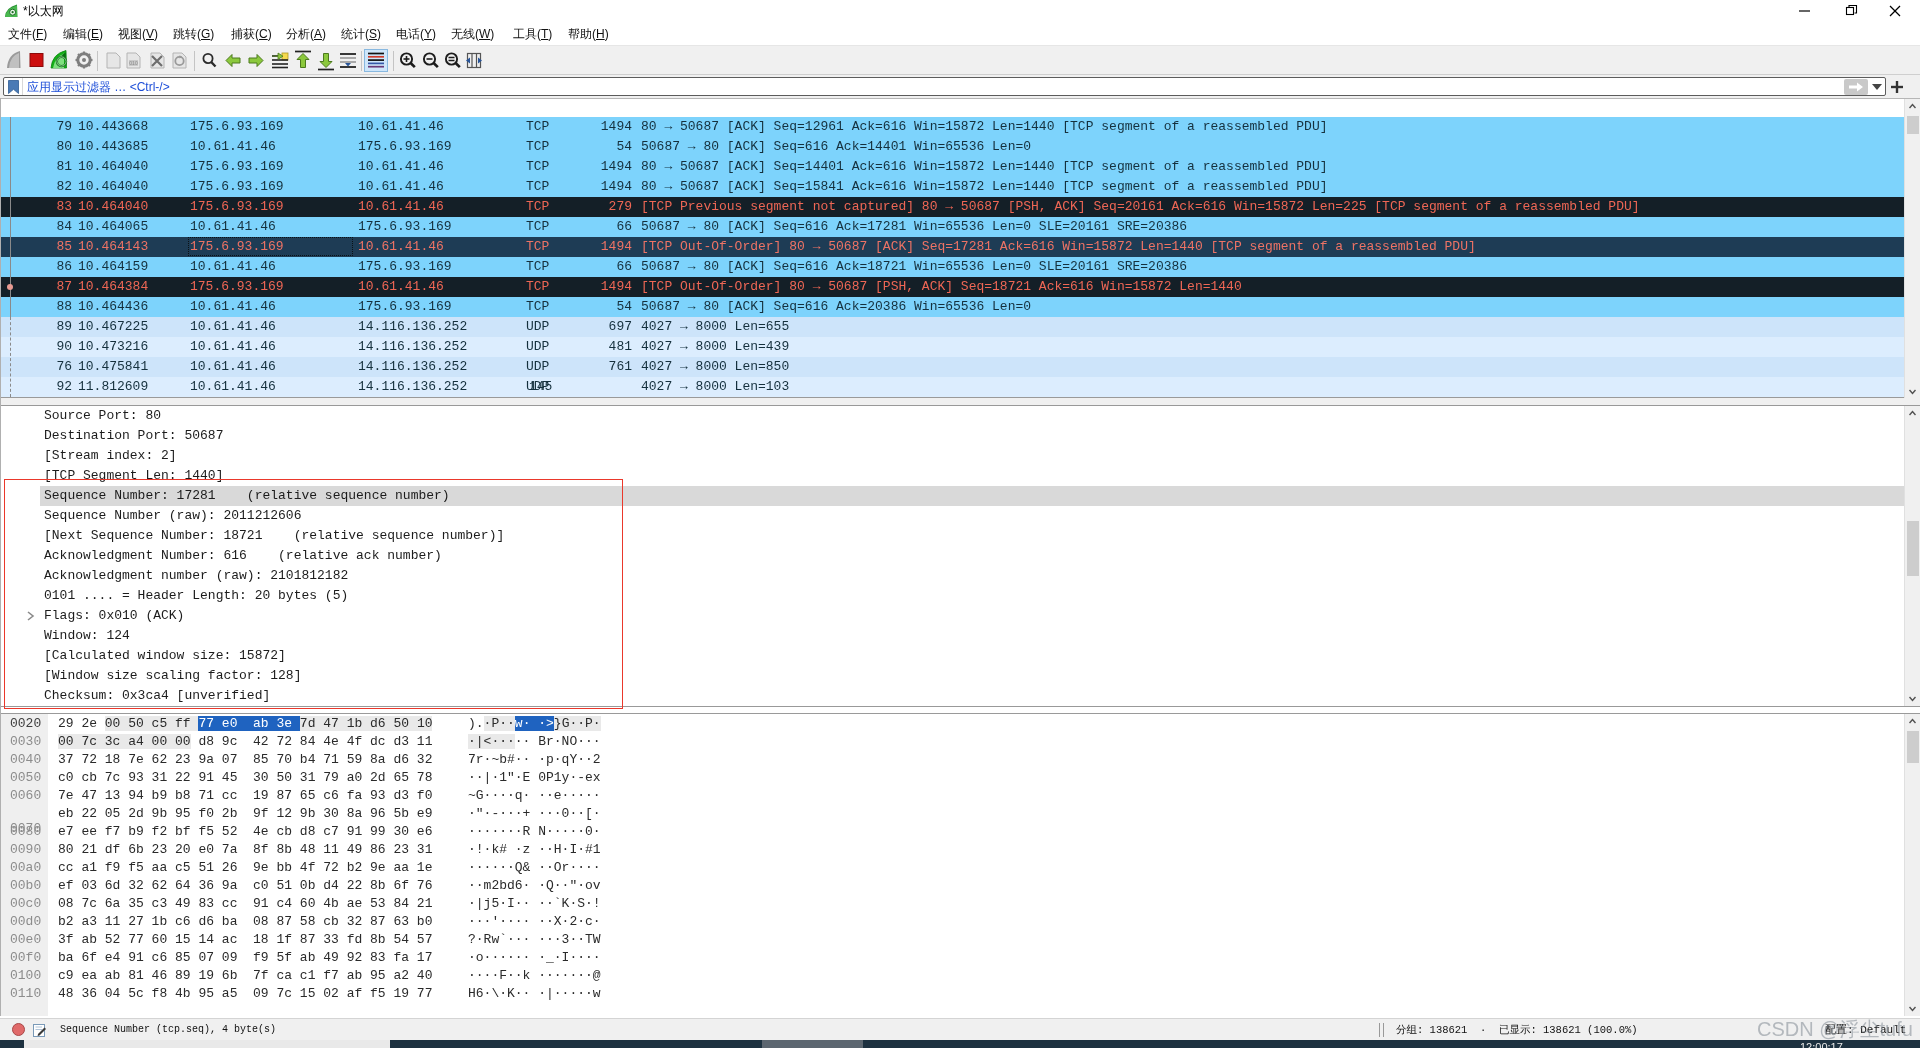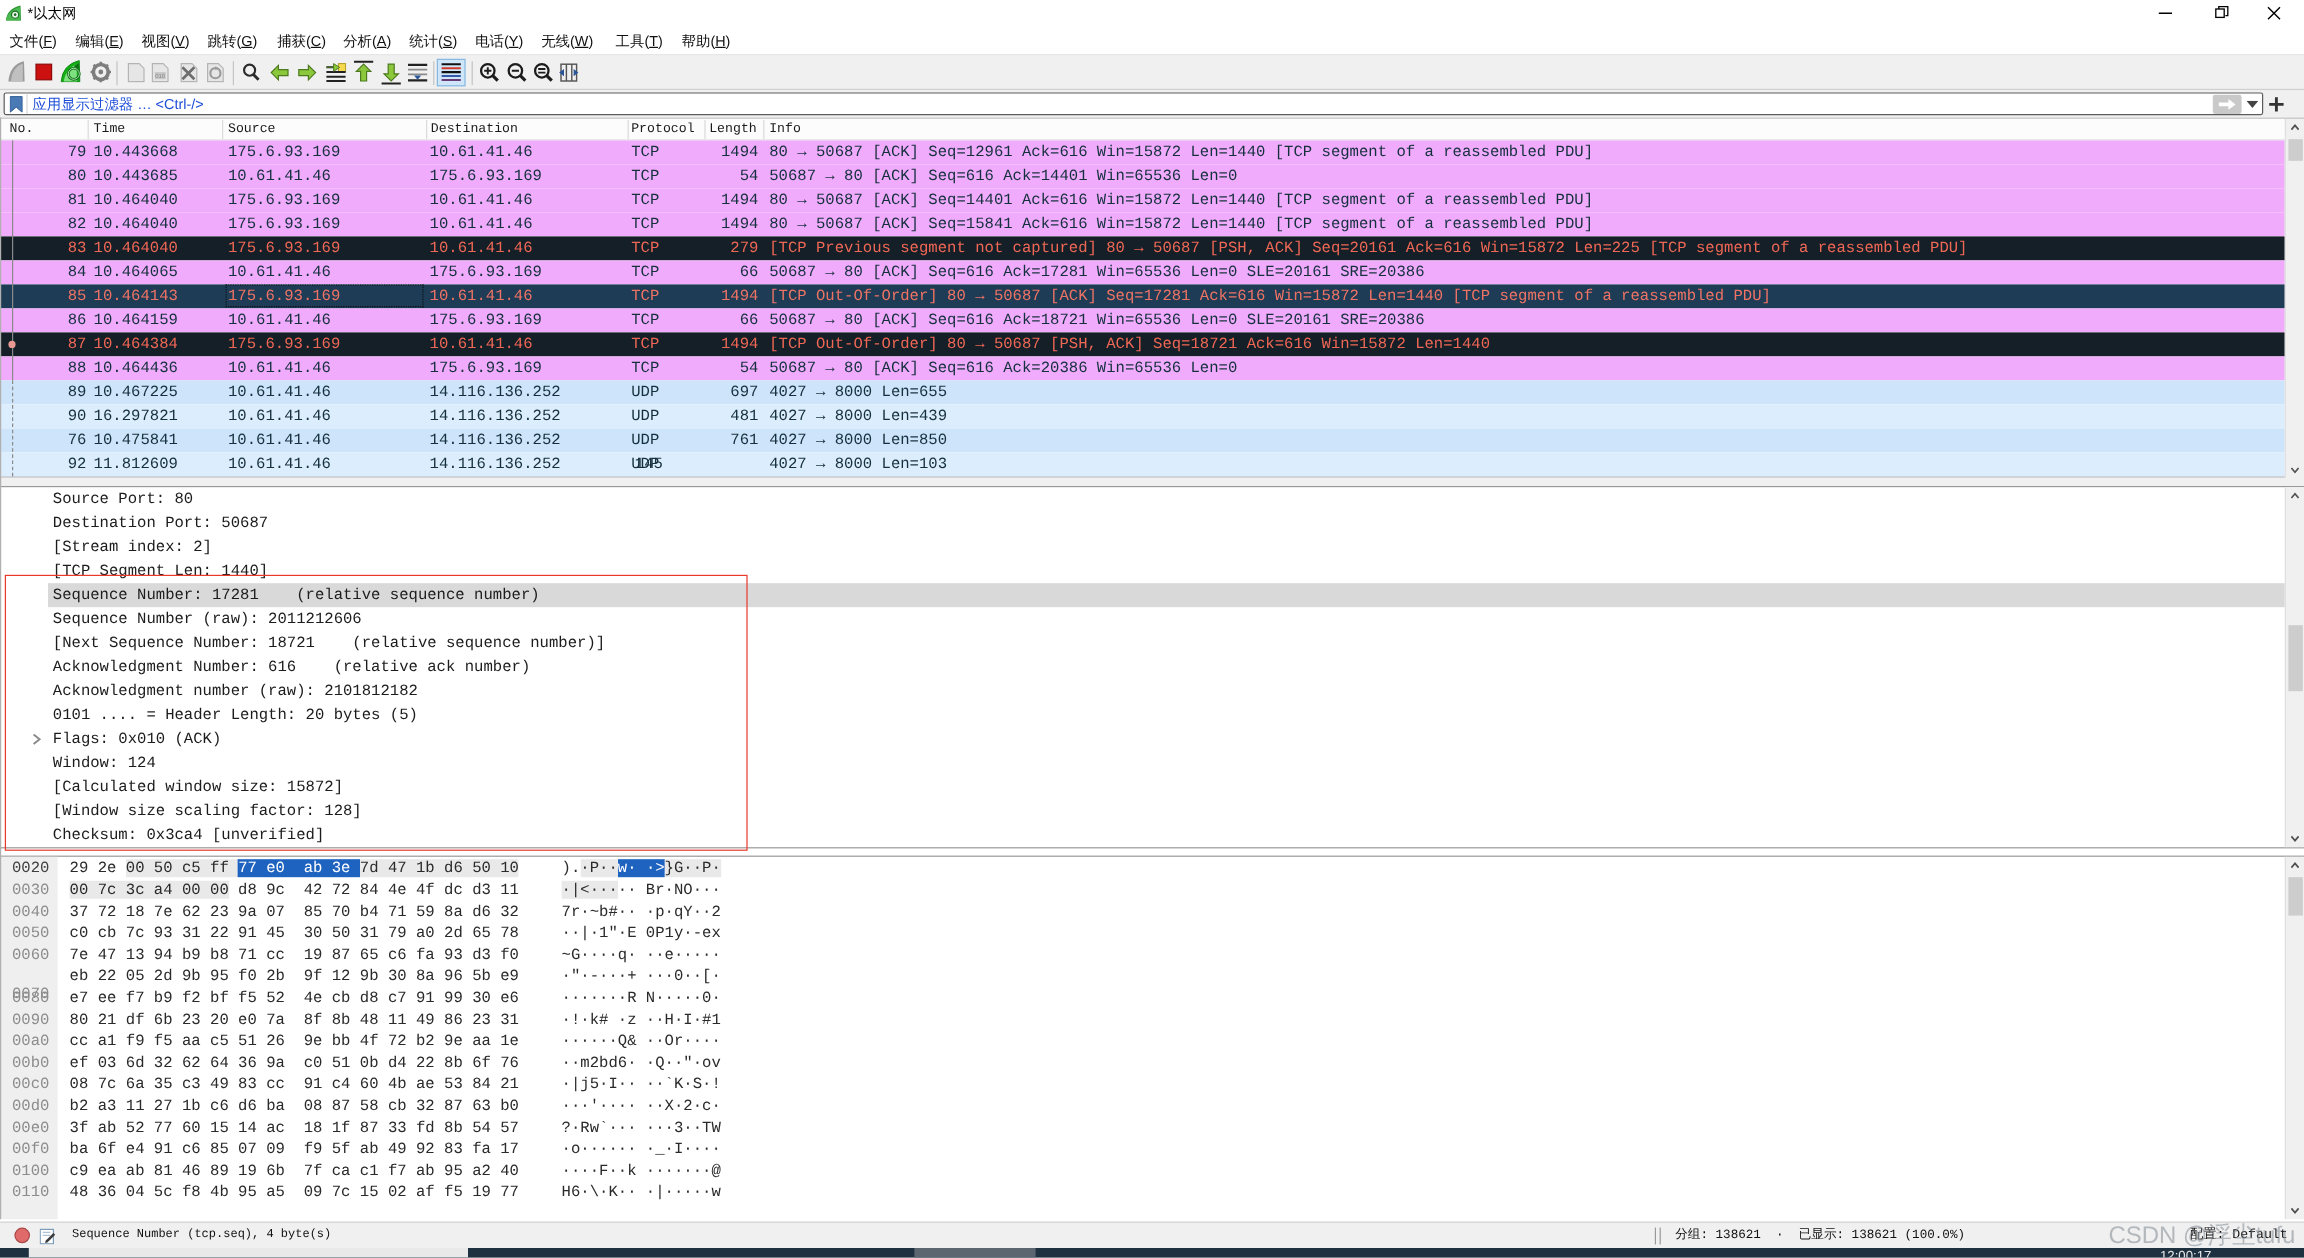--- a/index.html
+++ b/index.html
@@ -1,19 +1,19 @@
 <!DOCTYPE html>
 <html><head><meta charset="utf-8"><style>
 *{margin:0;padding:0;box-sizing:border-box}
 html,body{width:1920px;height:1048px;overflow:hidden;background:#fff;font-family:"Liberation Sans",sans-serif}
 .a{position:absolute}
 .mono{font-family:"Liberation Mono",monospace;white-space:pre}
 .row{position:absolute;left:0;width:1904px;height:20px;font-family:"Liberation Mono",monospace;font-size:13px;line-height:20px;white-space:pre}
 .row span{position:absolute;top:0;height:20px}
-.g{background:#f0abfc;color:#15303d}
+.g{background:#7dd3fc;color:#15303d}
 .u1{background:#cde4fa;color:#15303d}
 .u2{background:#dcedfe;color:#15303d}
 .k{background:#141f27;color:#ef6755}
 .s{background:#1e3c55;color:#ee7365}
 .dl{position:absolute;left:0;width:1904px;height:20px;font-family:"Liberation Mono",monospace;font-size:13px;line-height:20px;color:#1c1c1c;white-space:pre}
 .hxr{position:absolute;font-family:"Liberation Mono",monospace;font-size:13px;line-height:18px;height:18px;color:#2a2a2a;white-space:pre}
 .gh{background:#e9e9e9}
 .bh{background:#1f63c0;color:#fff}
 .menu{font-size:12px;color:#111}
 .sb{position:absolute;background:#f0f0f0}
@@ -187,47 +187,32 @@
     </svg>
 <svg class="a" style="left:1872px;top:9px" width="10" height="6" viewBox="0 0 10 6">
       <path d="M0 0 h10 l-5 6 z" fill="#444"></path>
     </svg>
 <svg class="a" style="left:1890px;top:5px" width="14" height="14" viewBox="0 0 14 14">
       <line x1="7" y1="1" x2="7" y2="13" stroke="#333" stroke-width="2.4"></line>
       <line x1="1" y1="7" x2="13" y2="7" stroke="#333" stroke-width="2.4"></line>
     </svg>
 </div>
 <div class="a" style="left:0;top:98px;width:1920px;height:300px;background:#fff;border-top:1px solid #b6b6b6;border-bottom:1px solid #9a9a9a">
-<div class="a" style="left:0;top:0;width:1904px;height:18px;background:#fcfcfc;border-bottom:1px solid #e4e4e4">
-<div class="a mono" style="left:8px;top:0;font-size:11px;line-height:18px;color:#1a1a1a">No.</div>
-<div class="a mono" style="left:78px;top:0;font-size:11px;line-height:18px;color:#1a1a1a">Time</div>
-<div class="a mono" style="left:190px;top:0;font-size:11px;line-height:18px;color:#1a1a1a">Source</div>
-<div class="a mono" style="left:359px;top:0;font-size:11px;line-height:18px;color:#1a1a1a">Destination</div>
-<div class="a mono" style="left:526px;top:0;font-size:11px;line-height:18px;color:#1a1a1a">Protocol</div>
-<div class="a mono" style="left:591px;top:0;font-size:11px;line-height:18px;color:#1a1a1a">Length</div>
-<div class="a mono" style="left:641px;top:0;font-size:11px;line-height:18px;color:#1a1a1a">Info</div>
-<div class="a" style="left:73px;top:1px;width:1px;height:16px;background:#dadada"></div>
-<div class="a" style="left:185px;top:1px;width:1px;height:16px;background:#dadada"></div>
-<div class="a" style="left:355px;top:1px;width:1px;height:16px;background:#dadada"></div>
-<div class="a" style="left:523px;top:1px;width:1px;height:16px;background:#dadada"></div>
-<div class="a" style="left:587px;top:1px;width:1px;height:16px;background:#dadada"></div>
-<div class="a" style="left:636px;top:1px;width:1px;height:16px;background:#dadada"></div>
-</div>
 <div class="row g" style="top:18px"><span style="left:0;width:72px;text-align:right">79</span><span style="left:78px">10.443668</span><span style="left:190px">175.6.93.169</span><span style="left:358px">10.61.41.46</span><span style="left:526px">TCP</span><span style="left:560px;width:72px;text-align:right">1494</span><span style="left:641px">80 → 50687 [ACK] Seq=12961 Ack=616 Win=15872 Len=1440 [TCP segment of a reassembled PDU]</span></div>
 <div class="row g" style="top:38px"><span style="left:0;width:72px;text-align:right">80</span><span style="left:78px">10.443685</span><span style="left:190px">10.61.41.46</span><span style="left:358px">175.6.93.169</span><span style="left:526px">TCP</span><span style="left:560px;width:72px;text-align:right">54</span><span style="left:641px">50687 → 80 [ACK] Seq=616 Ack=14401 Win=65536 Len=0</span></div>
 <div class="row g" style="top:58px"><span style="left:0;width:72px;text-align:right">81</span><span style="left:78px">10.464040</span><span style="left:190px">175.6.93.169</span><span style="left:358px">10.61.41.46</span><span style="left:526px">TCP</span><span style="left:560px;width:72px;text-align:right">1494</span><span style="left:641px">80 → 50687 [ACK] Seq=14401 Ack=616 Win=15872 Len=1440 [TCP segment of a reassembled PDU]</span></div>
 <div class="row g" style="top:78px"><span style="left:0;width:72px;text-align:right">82</span><span style="left:78px">10.464040</span><span style="left:190px">175.6.93.169</span><span style="left:358px">10.61.41.46</span><span style="left:526px">TCP</span><span style="left:560px;width:72px;text-align:right">1494</span><span style="left:641px">80 → 50687 [ACK] Seq=15841 Ack=616 Win=15872 Len=1440 [TCP segment of a reassembled PDU]</span></div>
 <div class="row k" style="top:98px"><span style="left:0;width:72px;text-align:right">83</span><span style="left:78px">10.464040</span><span style="left:190px">175.6.93.169</span><span style="left:358px">10.61.41.46</span><span style="left:526px">TCP</span><span style="left:560px;width:72px;text-align:right">279</span><span style="left:641px">[TCP Previous segment not captured] 80 → 50687 [PSH, ACK] Seq=20161 Ack=616 Win=15872 Len=225 [TCP segment of a reassembled PDU]</span></div>
 <div class="row g" style="top:118px"><span style="left:0;width:72px;text-align:right">84</span><span style="left:78px">10.464065</span><span style="left:190px">10.61.41.46</span><span style="left:358px">175.6.93.169</span><span style="left:526px">TCP</span><span style="left:560px;width:72px;text-align:right">66</span><span style="left:641px">50687 → 80 [ACK] Seq=616 Ack=17281 Win=65536 Len=0 SLE=20161 SRE=20386</span></div>
 <div class="row s" style="top:138px"><span style="left:0;width:72px;text-align:right">85</span><span style="left:78px">10.464143</span><span style="left:190px">175.6.93.169</span><span style="left:358px">10.61.41.46</span><span style="left:526px">TCP</span><span style="left:560px;width:72px;text-align:right">1494</span><span style="left:641px">[TCP Out-Of-Order] 80 → 50687 [ACK] Seq=17281 Ack=616 Win=15872 Len=1440 [TCP segment of a reassembled PDU]</span></div>
 <div class="row g" style="top:158px"><span style="left:0;width:72px;text-align:right">86</span><span style="left:78px">10.464159</span><span style="left:190px">10.61.41.46</span><span style="left:358px">175.6.93.169</span><span style="left:526px">TCP</span><span style="left:560px;width:72px;text-align:right">66</span><span style="left:641px">50687 → 80 [ACK] Seq=616 Ack=18721 Win=65536 Len=0 SLE=20161 SRE=20386</span></div>
 <div class="row k" style="top:178px"><span style="left:0;width:72px;text-align:right">87</span><span style="left:78px">10.464384</span><span style="left:190px">175.6.93.169</span><span style="left:358px">10.61.41.46</span><span style="left:526px">TCP</span><span style="left:560px;width:72px;text-align:right">1494</span><span style="left:641px">[TCP Out-Of-Order] 80 → 50687 [PSH, ACK] Seq=18721 Ack=616 Win=15872 Len=1440</span></div>
 <div class="row g" style="top:198px"><span style="left:0;width:72px;text-align:right">88</span><span style="left:78px">10.464436</span><span style="left:190px">10.61.41.46</span><span style="left:358px">175.6.93.169</span><span style="left:526px">TCP</span><span style="left:560px;width:72px;text-align:right">54</span><span style="left:641px">50687 → 80 [ACK] Seq=616 Ack=20386 Win=65536 Len=0</span></div>
 <div class="row u1" style="top:218px"><span style="left:0;width:72px;text-align:right">89</span><span style="left:78px">10.467225</span><span style="left:190px">10.61.41.46</span><span style="left:358px">14.116.136.252</span><span style="left:526px">UDP</span><span style="left:560px;width:72px;text-align:right">697</span><span style="left:641px">4027 → 8000 Len=655</span></div>
-<div class="row u2" style="top:238px"><span style="left:0;width:72px;text-align:right">90</span><span style="left:78px">16.297821</span><span style="left:190px">10.61.41.46</span><span style="left:358px">14.116.136.252</span><span style="left:526px">UDP</span><span style="left:560px;width:72px;text-align:right">481</span><span style="left:641px">4027 → 8000 Len=439</span></div>
+<div class="row u2" style="top:238px"><span style="left:0;width:72px;text-align:right">90</span><span style="left:78px">10.473216</span><span style="left:190px">10.61.41.46</span><span style="left:358px">14.116.136.252</span><span style="left:526px">UDP</span><span style="left:560px;width:72px;text-align:right">481</span><span style="left:641px">4027 → 8000 Len=439</span></div>
 <div class="row u1" style="top:258px"><span style="left:0;width:72px;text-align:right">76</span><span style="left:78px">10.475841</span><span style="left:190px">10.61.41.46</span><span style="left:358px">14.116.136.252</span><span style="left:526px">UDP</span><span style="left:560px;width:72px;text-align:right">761</span><span style="left:641px">4027 → 8000 Len=850</span></div>
 <div class="row u2" style="top:278px"><span style="left:0;width:72px;text-align:right">92</span><span style="left:78px">11.812609</span><span style="left:190px">10.61.41.46</span><span style="left:358px">14.116.136.252</span><span style="left:526px">UDP</span><span style="left:529px;width:72px;text-align:left">145</span><span style="left:641px">4027 → 8000 Len=103</span></div>
 <div class="a" style="left:10px;top:18px;width:1px;height:200px;background:#8a8a8a"></div>
 <div class="a" style="left:10px;top:218px;width:1px;height:80px;border-left:1px dashed #8a8a8a"></div>
 <div class="a" style="left:7px;top:185px;width:6px;height:6px;border-radius:3px;background:#e89a92"></div>
 <div class="a" style="left:188px;top:138px;width:165px;height:19px;border:1px dotted #0b1216"></div>
 <div class="sb" style="left:1904px;top:0;width:16px;height:300px;border-left:1px solid #e0e0e0">
       <div class="sa" style="top:4px">
         <svg width="7" height="7" viewBox="0 0 7 7">
           <path d="M0.5 5 L3.5 1.5 L6.5 5" fill="none" stroke="#505050" stroke-width="1.4"></path>

